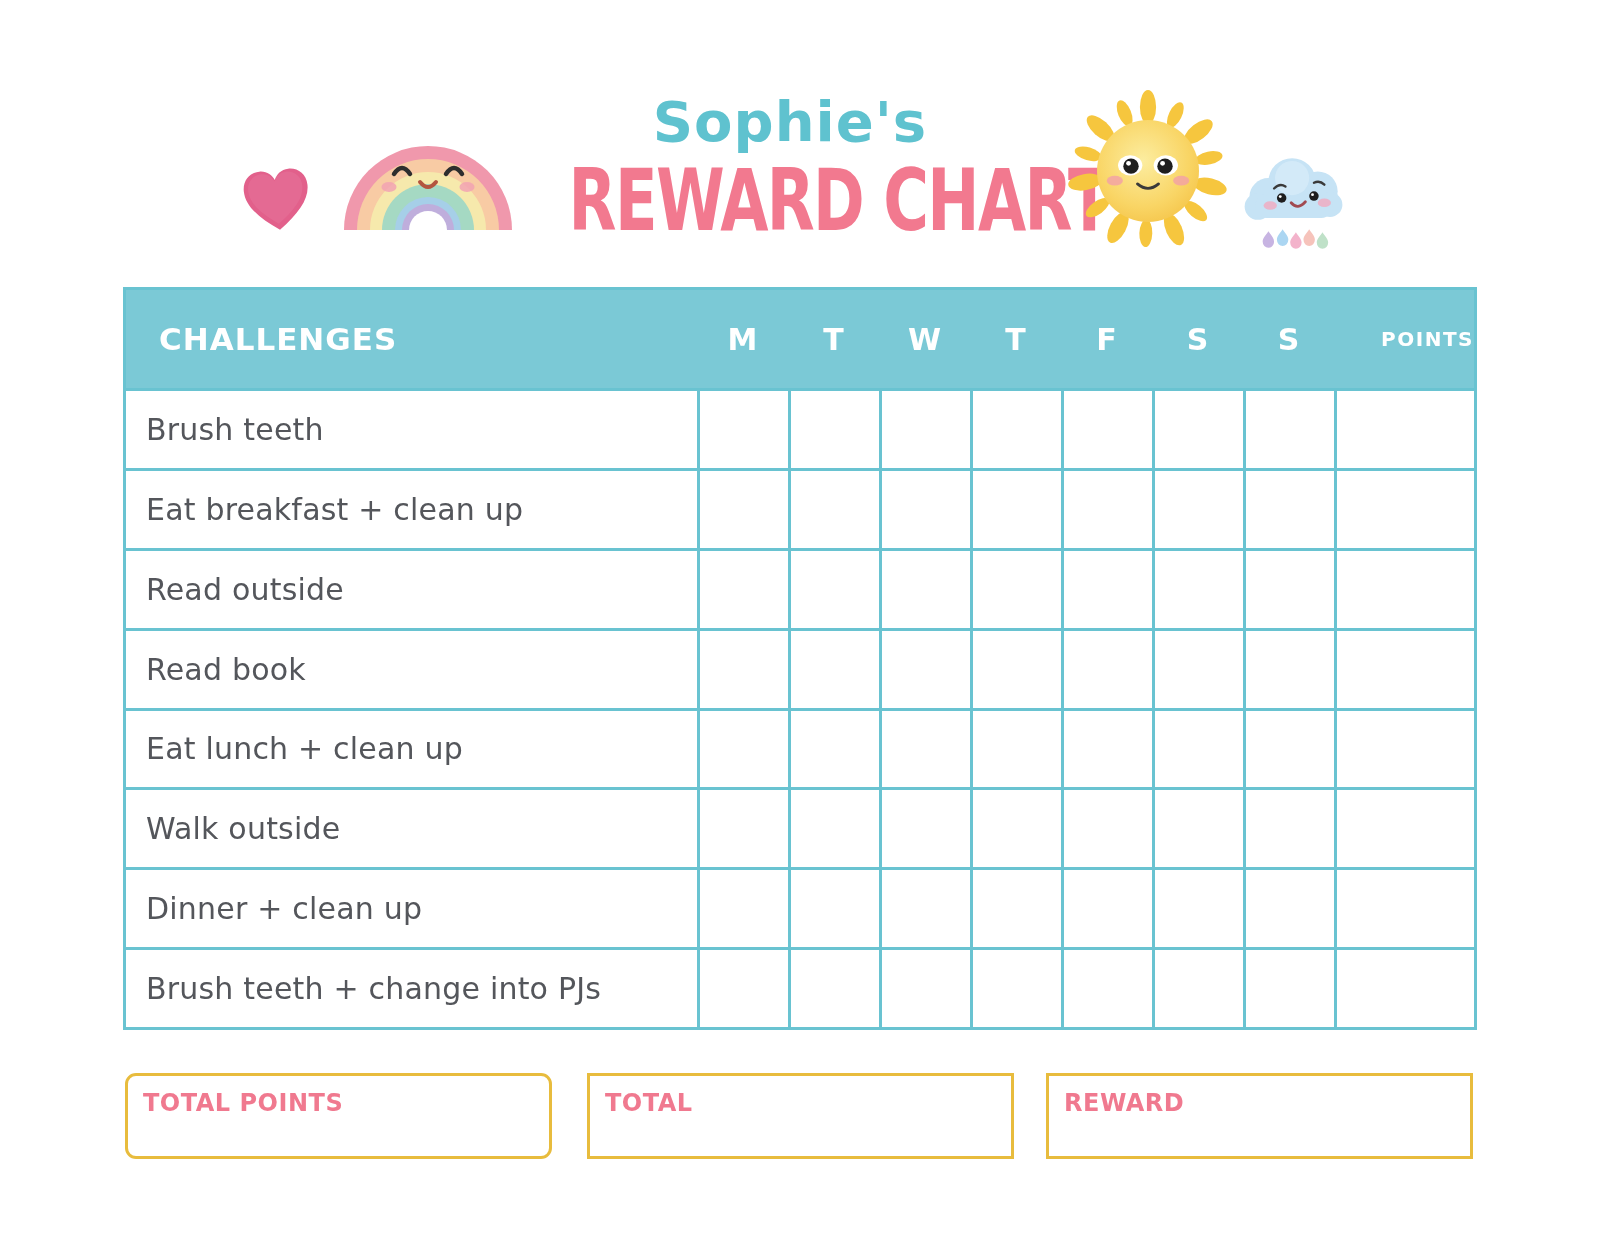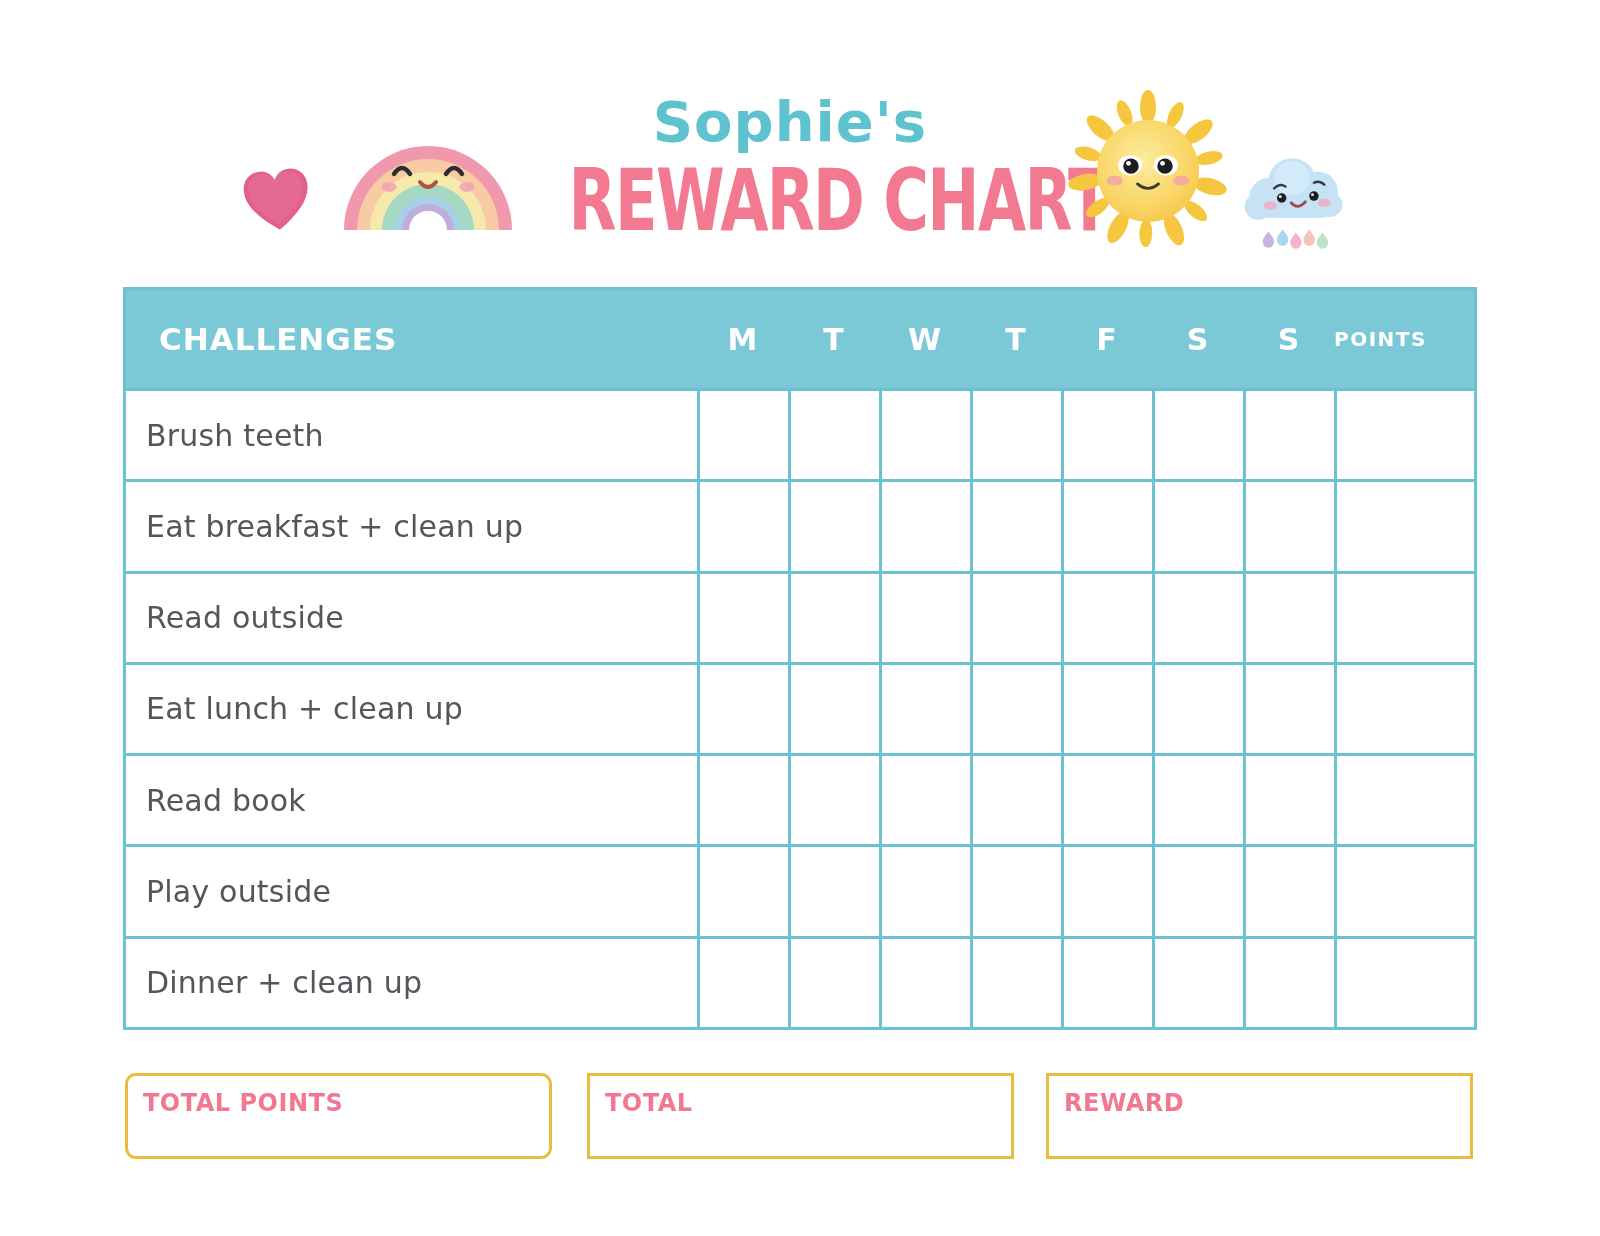--- a/index.html
+++ b/index.html
@@ -49,21 +49,21 @@
   .thead {
     height: 98px; flex: 0 0 98px;
     background: #7BC9D6;
     display: grid;
     grid-template-columns: 571px repeat(7, 91px) 1fr;
     align-items: center;
   }
   .th { color: #ffffff; font-family: "DejaVu Sans", "Liberation Sans", sans-serif; font-weight: bold; }
   .th.challenges { font-size: 31px; letter-spacing: 1px; padding-left: 33px; }
   .th.day { font-size: 30px; text-align: center; }
-  .th.points { font-size: 20px; letter-spacing: 1.5px; text-align: left; }
+  .th.points { font-size: 20px; letter-spacing: 1.5px; text-align: right; }
 
   .trow {
     flex: 1 1 auto;
     display: grid;
     grid-template-columns: 571px repeat(7, 91px) 1fr;
     border-top: 3px solid #69C3D1;
     background: #ffffff;
   }
   .td { background: #ffffff; }
   .td + .td { border-left: 3px solid #69C3D1; }
@@ -238,45 +238,45 @@
       <div class="td"></div>
       <div class="td"></div>
       <div class="td"></div>
       <div class="td"></div>
       <div class="td"></div>
       <div class="td"></div>
       <div class="td"></div>
     </div>
 
     <div class="trow">
+      <div class="td label">Read book</div>
+      <div class="td"></div>
+      <div class="td"></div>
+      <div class="td"></div>
+      <div class="td"></div>
+      <div class="td"></div>
+      <div class="td"></div>
+      <div class="td"></div>
+      <div class="td"></div>
+    </div>
+
+    <div class="trow">
       <div class="td label">Eat lunch + clean up</div>
       <div class="td"></div>
       <div class="td"></div>
       <div class="td"></div>
       <div class="td"></div>
       <div class="td"></div>
       <div class="td"></div>
       <div class="td"></div>
       <div class="td"></div>
     </div>
 
     <div class="trow">
-      <div class="td label">Read book</div>
-      <div class="td"></div>
-      <div class="td"></div>
-      <div class="td"></div>
-      <div class="td"></div>
-      <div class="td"></div>
-      <div class="td"></div>
-      <div class="td"></div>
-      <div class="td"></div>
-    </div>
-
-    <div class="trow">
-      <div class="td label">Play outside</div>
+      <div class="td label">Walk outside</div>
       <div class="td"></div>
       <div class="td"></div>
       <div class="td"></div>
       <div class="td"></div>
       <div class="td"></div>
       <div class="td"></div>
       <div class="td"></div>
       <div class="td"></div>
     </div>
 
@@ -285,20 +285,31 @@
       <div class="td"></div>
       <div class="td"></div>
       <div class="td"></div>
       <div class="td"></div>
       <div class="td"></div>
       <div class="td"></div>
       <div class="td"></div>
       <div class="td"></div>
     </div>
 
+    <div class="trow">
+      <div class="td label">Brush teeth + change into PJs</div>
+      <div class="td"></div>
+      <div class="td"></div>
+      <div class="td"></div>
+      <div class="td"></div>
+      <div class="td"></div>
+      <div class="td"></div>
+      <div class="td"></div>
+      <div class="td"></div>
+    </div>
 
   </div>
 
   <div class="fbox b1">
     <div class="fbox-label">TOTAL POINTS</div>
   </div>
   <div class="fbox b2">
     <div class="fbox-label">TOTAL</div>
   </div>
   <div class="fbox b3">

